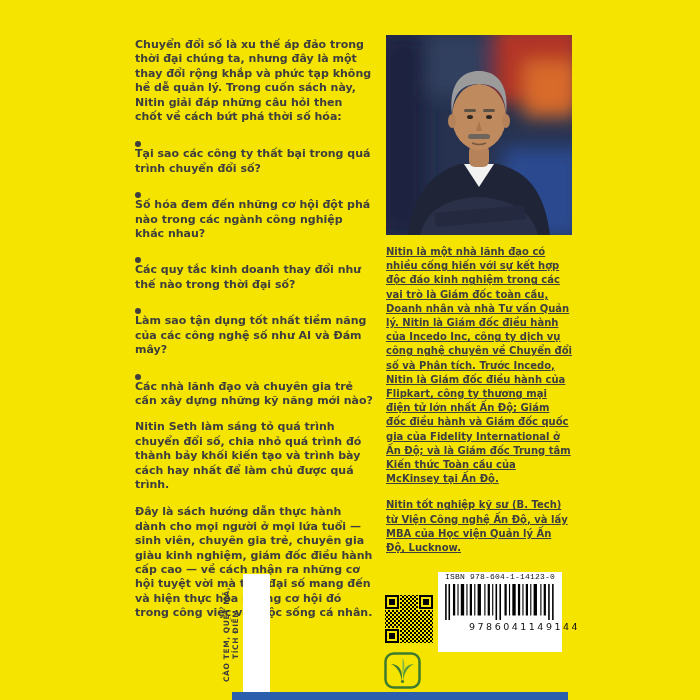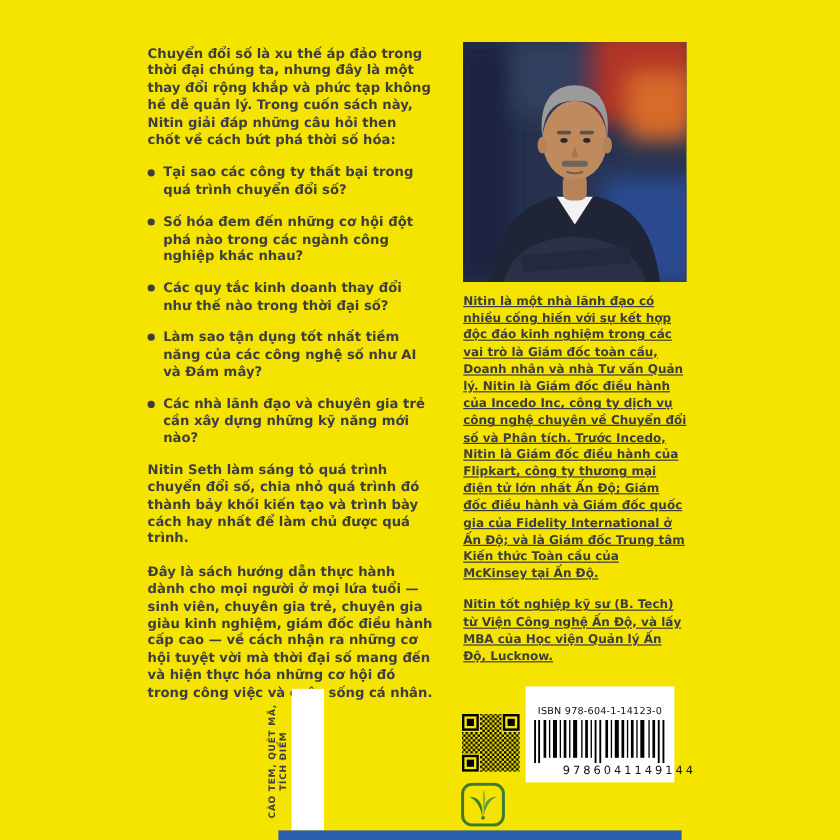--- a/index.html
+++ b/index.html
@@ -6,25 +6,25 @@
   .cover{
     position:relative;
     width:700px;height:700px;
     background:#F5E400;
     font-family:"DejaVu Sans","Liberation Sans",sans-serif;
     color:#3E3E3E;
     overflow:hidden;
   }
   
   .left-col{
-    position:absolute;left:123px;top:38px;width:238px;
+    position:absolute;left:135px;top:38px;width:238px;
     font-size:11px;line-height:14.4px;font-weight:700;
   }
   .left-col p{margin:0 0 13px 0;}
-  .bullet{display:flex;margin:0 0 12px 0;}
+  .bullet{display:flex;margin:0 0 12px 0;flex-direction:column;}
   .bullet .dot{
     flex:none;width:6px;height:6px;border-radius:50%;
     background:#3E3E3E;margin:4px 7px 0 0;
   }
   
   .right-col{
     position:absolute;left:386px;top:35px;width:186px;
     font-size:10px;line-height:14.2px;font-weight:700;text-decoration:underline;
   }
   .right-col p{margin:0 0 12px 0;}
@@ -55,21 +55,21 @@
   .logo{
     position:absolute;left:384px;top:652px;width:37px;height:37px;
   }
   .logo svg{display:block;width:100%;height:100%;}
   .barcode-box{
     position:absolute;left:438px;top:572px;width:124px;height:80px;
     background:#ffffff;text-align:center;
   }
   .isbn-label{
     font-size:8px;font-weight:400;color:#111;
-    padding-top:16px;letter-spacing:0.2px;
+    padding-top:0;letter-spacing:0.2px;font-family:Liberation Mono, monospace;
   }
   .bars{width:112px;height:36px;margin:3px auto 0 auto;}
   .bars svg{display:block;width:100%;height:100%;}
   .barcode-number{
     font-size:9.5px;font-weight:400;color:#111;
     letter-spacing:2.5px;margin-top:1px;margin-left:31px;
   }
 </style>
 </head>
 <body>

